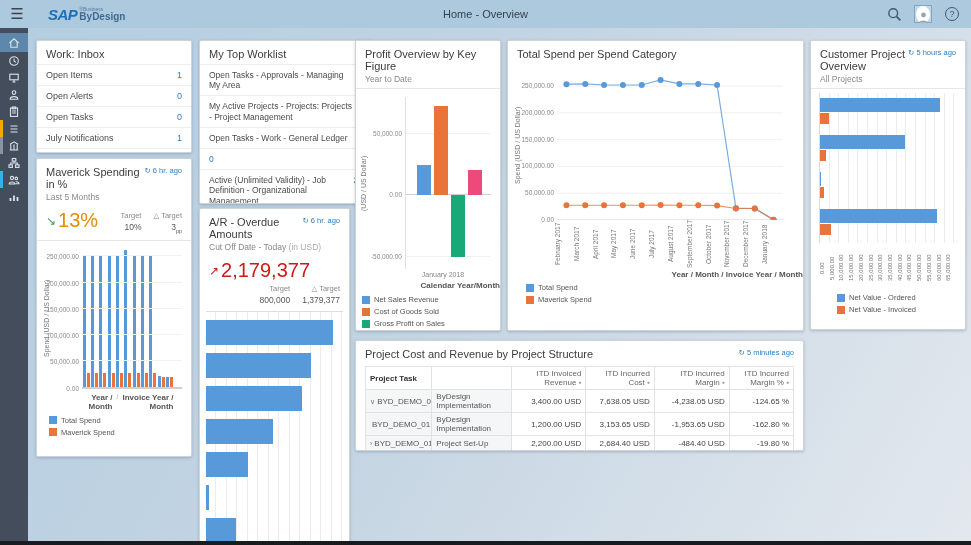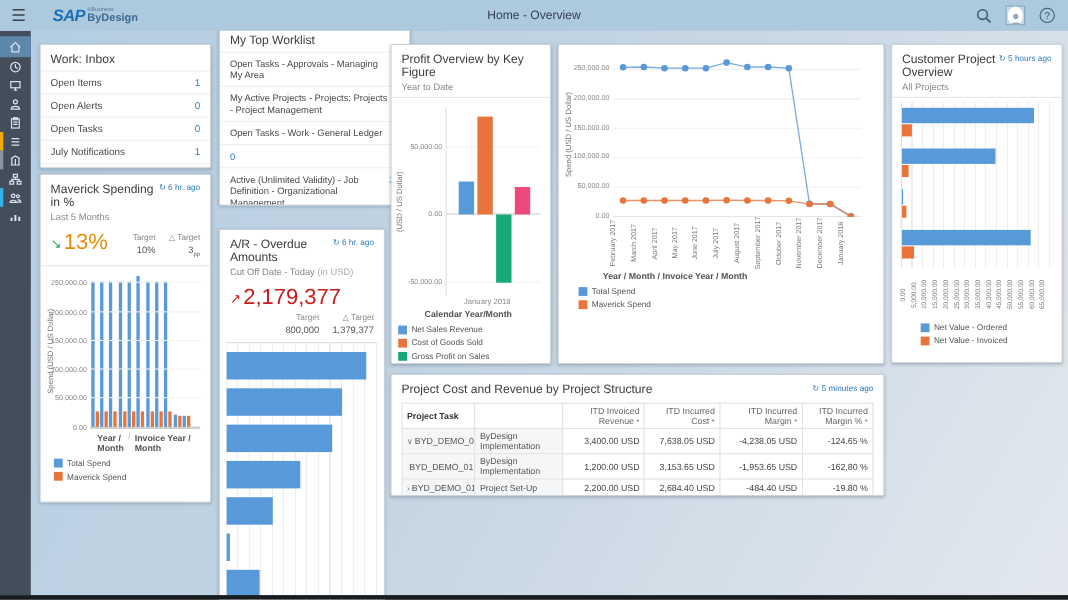--- a/index.html
+++ b/index.html
@@ -53,21 +53,21 @@
   .tgt { display:grid; grid-template-columns:auto auto; column-gap:12px; row-gap:2px; text-align:right; margin-top:2px; }
   .tgt .tl { font-size:7.5px; color:#8a8a8a; }
   .tgt .tv { font-size:8.5px; color:#555; }
   sub.unit { font-size:5.5px; }
 
   
   .gridline { position:absolute; left:0; right:0; height:1px; background:#f1f1f1; }
   .gridline.zero { background:#cfcfcf; }
   .ytick { position:absolute; right:3px; font-size:6.5px; color:#8a8a8a; white-space:nowrap; }
   .ylab { writing-mode:vertical-rl; transform:rotate(180deg); font-size:7px; color:#777; text-align:center; }
-  .axis-title { font-size:8px; font-weight:bold; color:#555; text-align:left; }
+  .axis-title { font-size:8px; font-weight:bold; color:#555; text-align:right; }
   .legend { display:flex; flex-direction:column; gap:3px; }
   .legend .li { display:flex; align-items:center; gap:4px; font-size:7.5px; color:#555; }
   .legend .sw { width:8px; height:8px; flex-shrink:0; }
   .vbar { position:absolute; }
   .vlabel { writing-mode:vertical-rl; transform:rotate(180deg); font-size:6.5px; color:#777; white-space:nowrap; }
 
   
   #mv-chart { display:flex; padding:6px 4px 0 6px; }
   #mv-gutter { position:relative; width:32px; height:142px; }
   #mv-plot { position:relative; width:100px; height:142px; border-bottom:1px solid #cfcfcf; }
@@ -242,21 +242,21 @@
           <span class="val">1</span>
         </div>
 
         <div class="list-row">
           
           
         </div>
       </div>
   </section>
 
-  <section class="card" id="card-worklist" style="left:199px;top:23px;width:174px;height:164px">
+  <section class="card" id="card-worklist" style="left:199px;top:40px;width:174px;height:164px">
     <div class="card-head">
         <div class="card-title">My Top Worklist</div>
       </div>
     <div>
 
         <div class="list-row">
           <span class="lbl">Open Tasks - Approvals - Managing My Area</span>
           <span class="val">0</span>
         </div>
 
@@ -459,20 +459,23 @@
           <span>Cost of Goods Sold</span>
         </div>
         <div class="li">
           <div class="sw" style="background: rgb(25, 169, 121);"></div>
           <span>Gross Profit on Sales</span>
         </div>
       </div>
   </section>
 
   <section class="card" id="card-spend" style="left:507px;top:40px;width:297px;height:291px">
+    <div class="card-head">
+      <div class="card-title">Total Spend per Spend Category</div>
+    </div>
     <div id="sp-chart">
       <div class="ylab" style="height:150px">Spend (USD / US Dollar)</div>
       <div id="sp-gutter">
           <div class="ytick" style="bottom: -3px;">0.00</div>
           <div class="ytick" style="bottom: 23.7857px;">50,000.00</div>
           <div class="ytick" style="bottom: 50.5714px;">100,000.00</div>
           <div class="ytick" style="bottom: 77.3571px;">150,000.00</div>
           <div class="ytick" style="bottom: 104.143px;">200,000.00</div>
           <div class="ytick" style="bottom: 130.929px;">250,000.00</div>
         </div>

